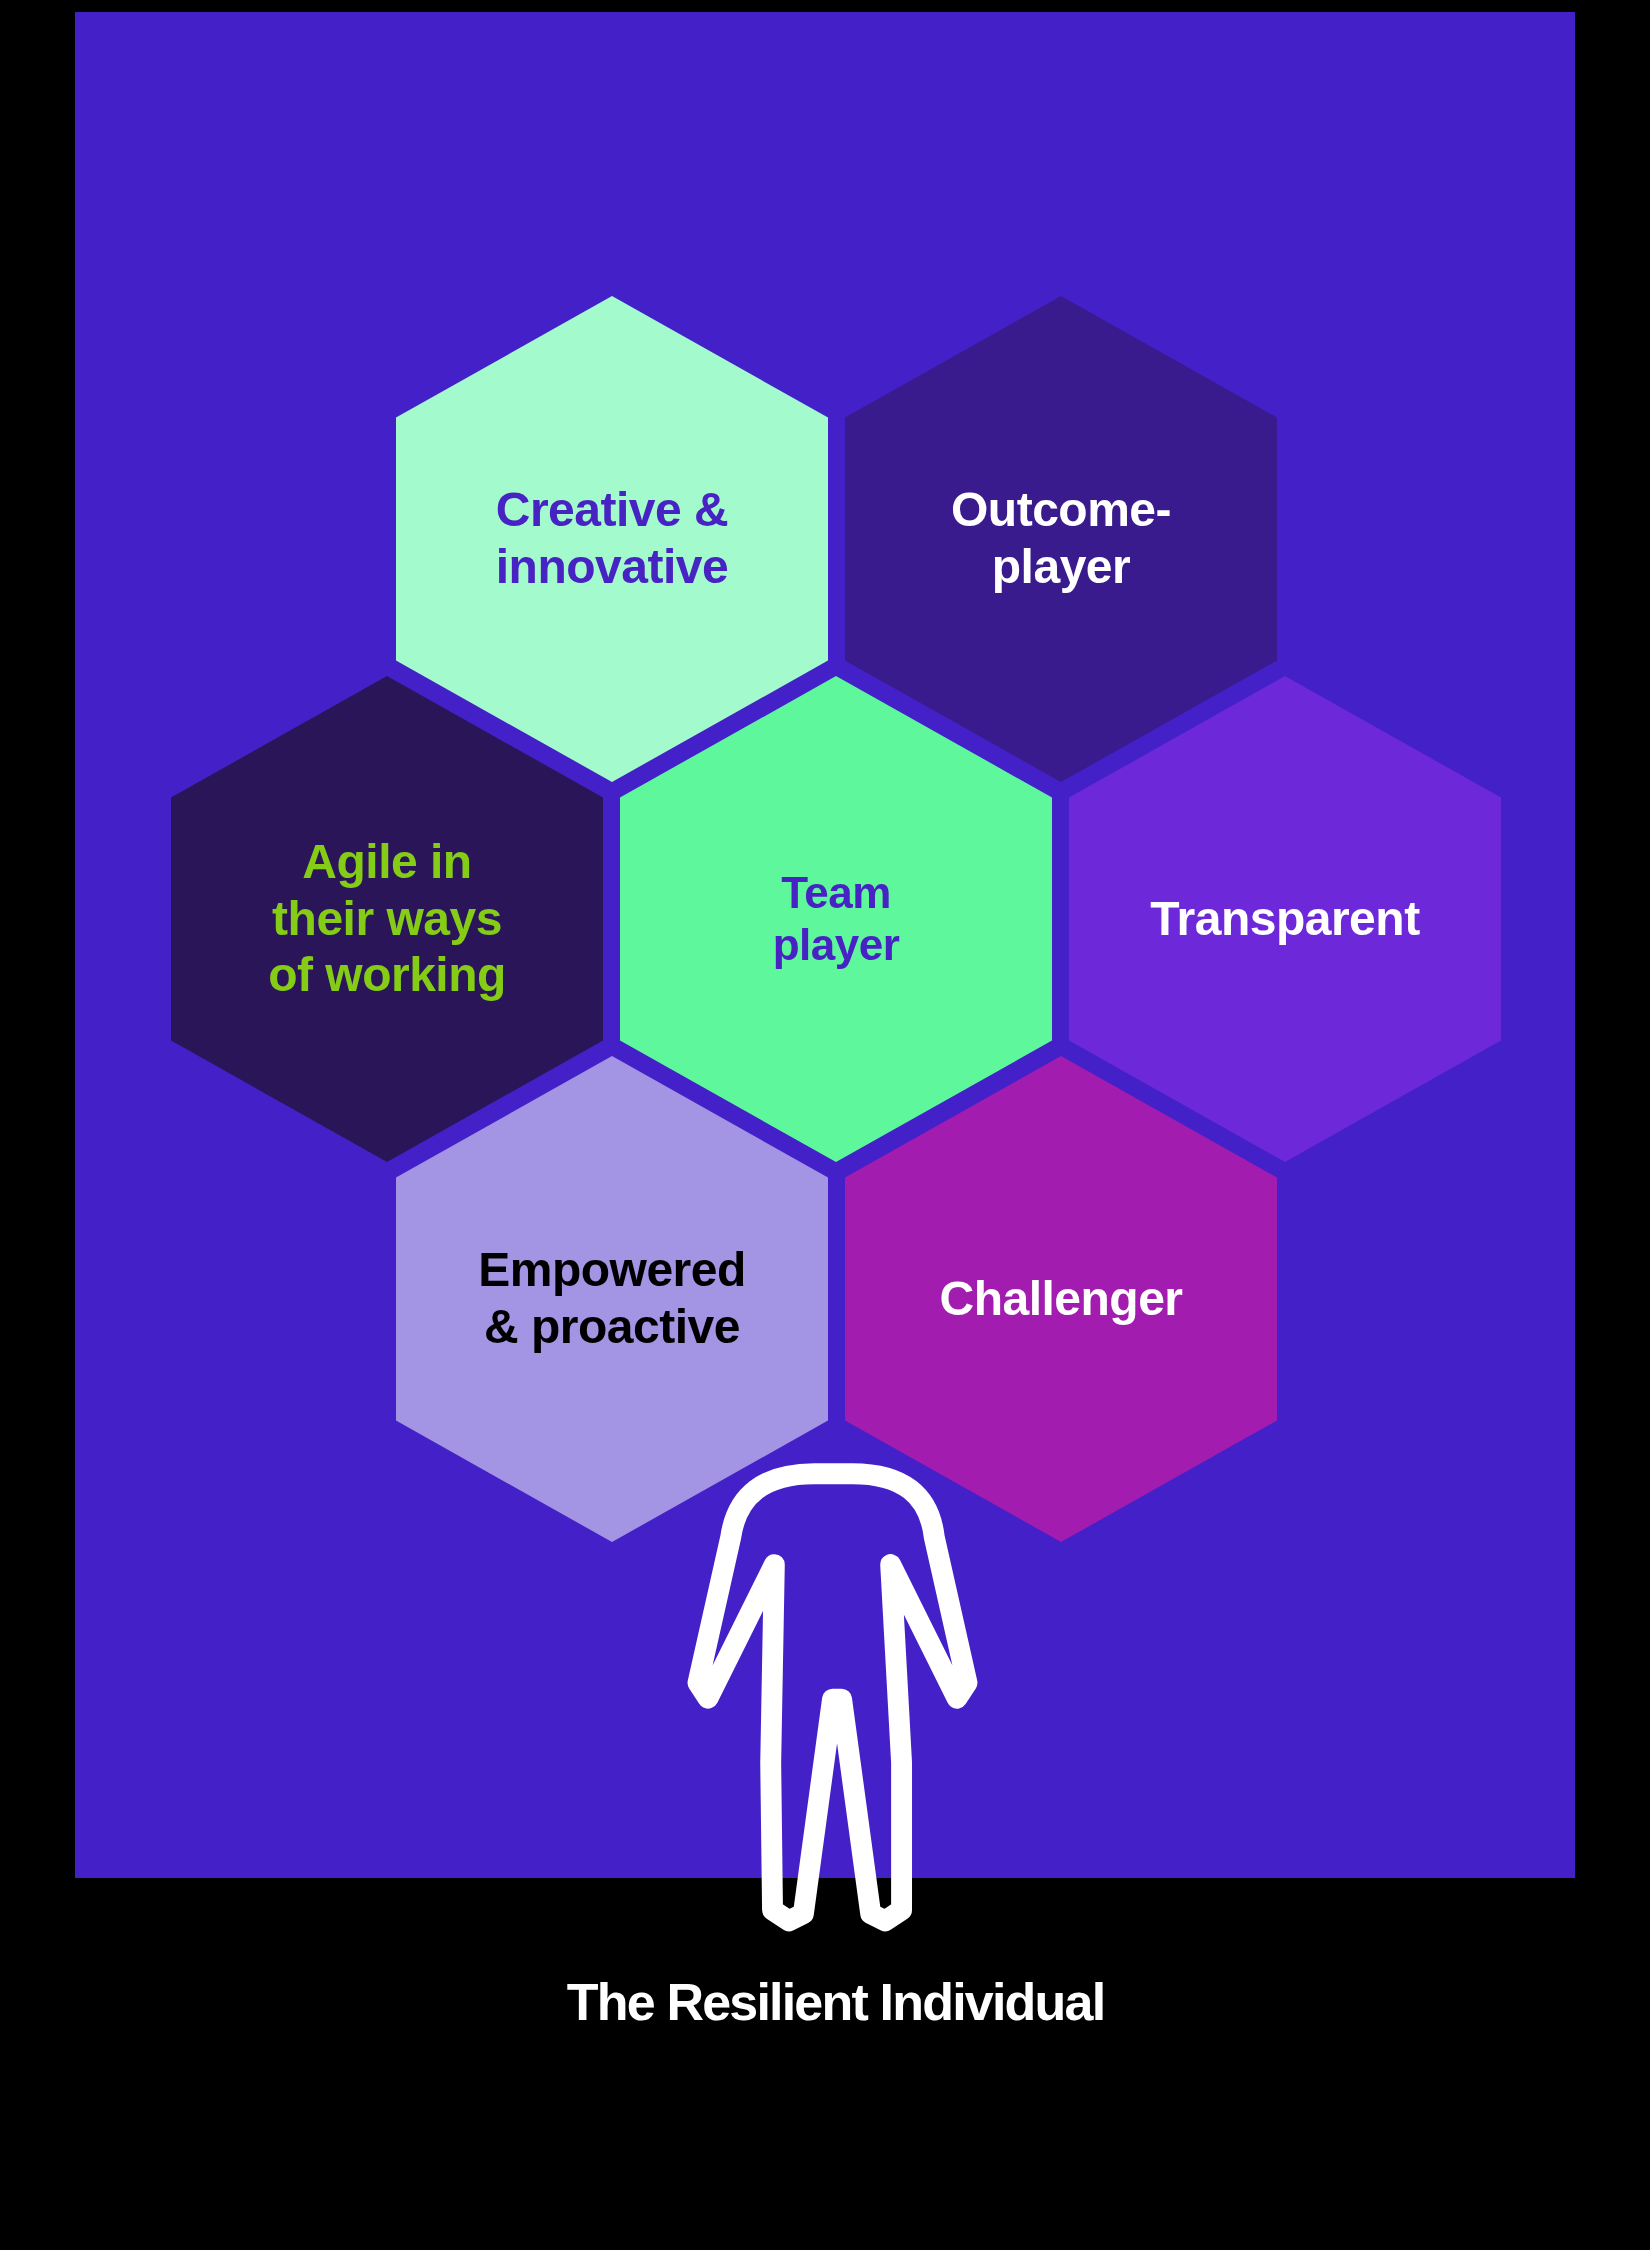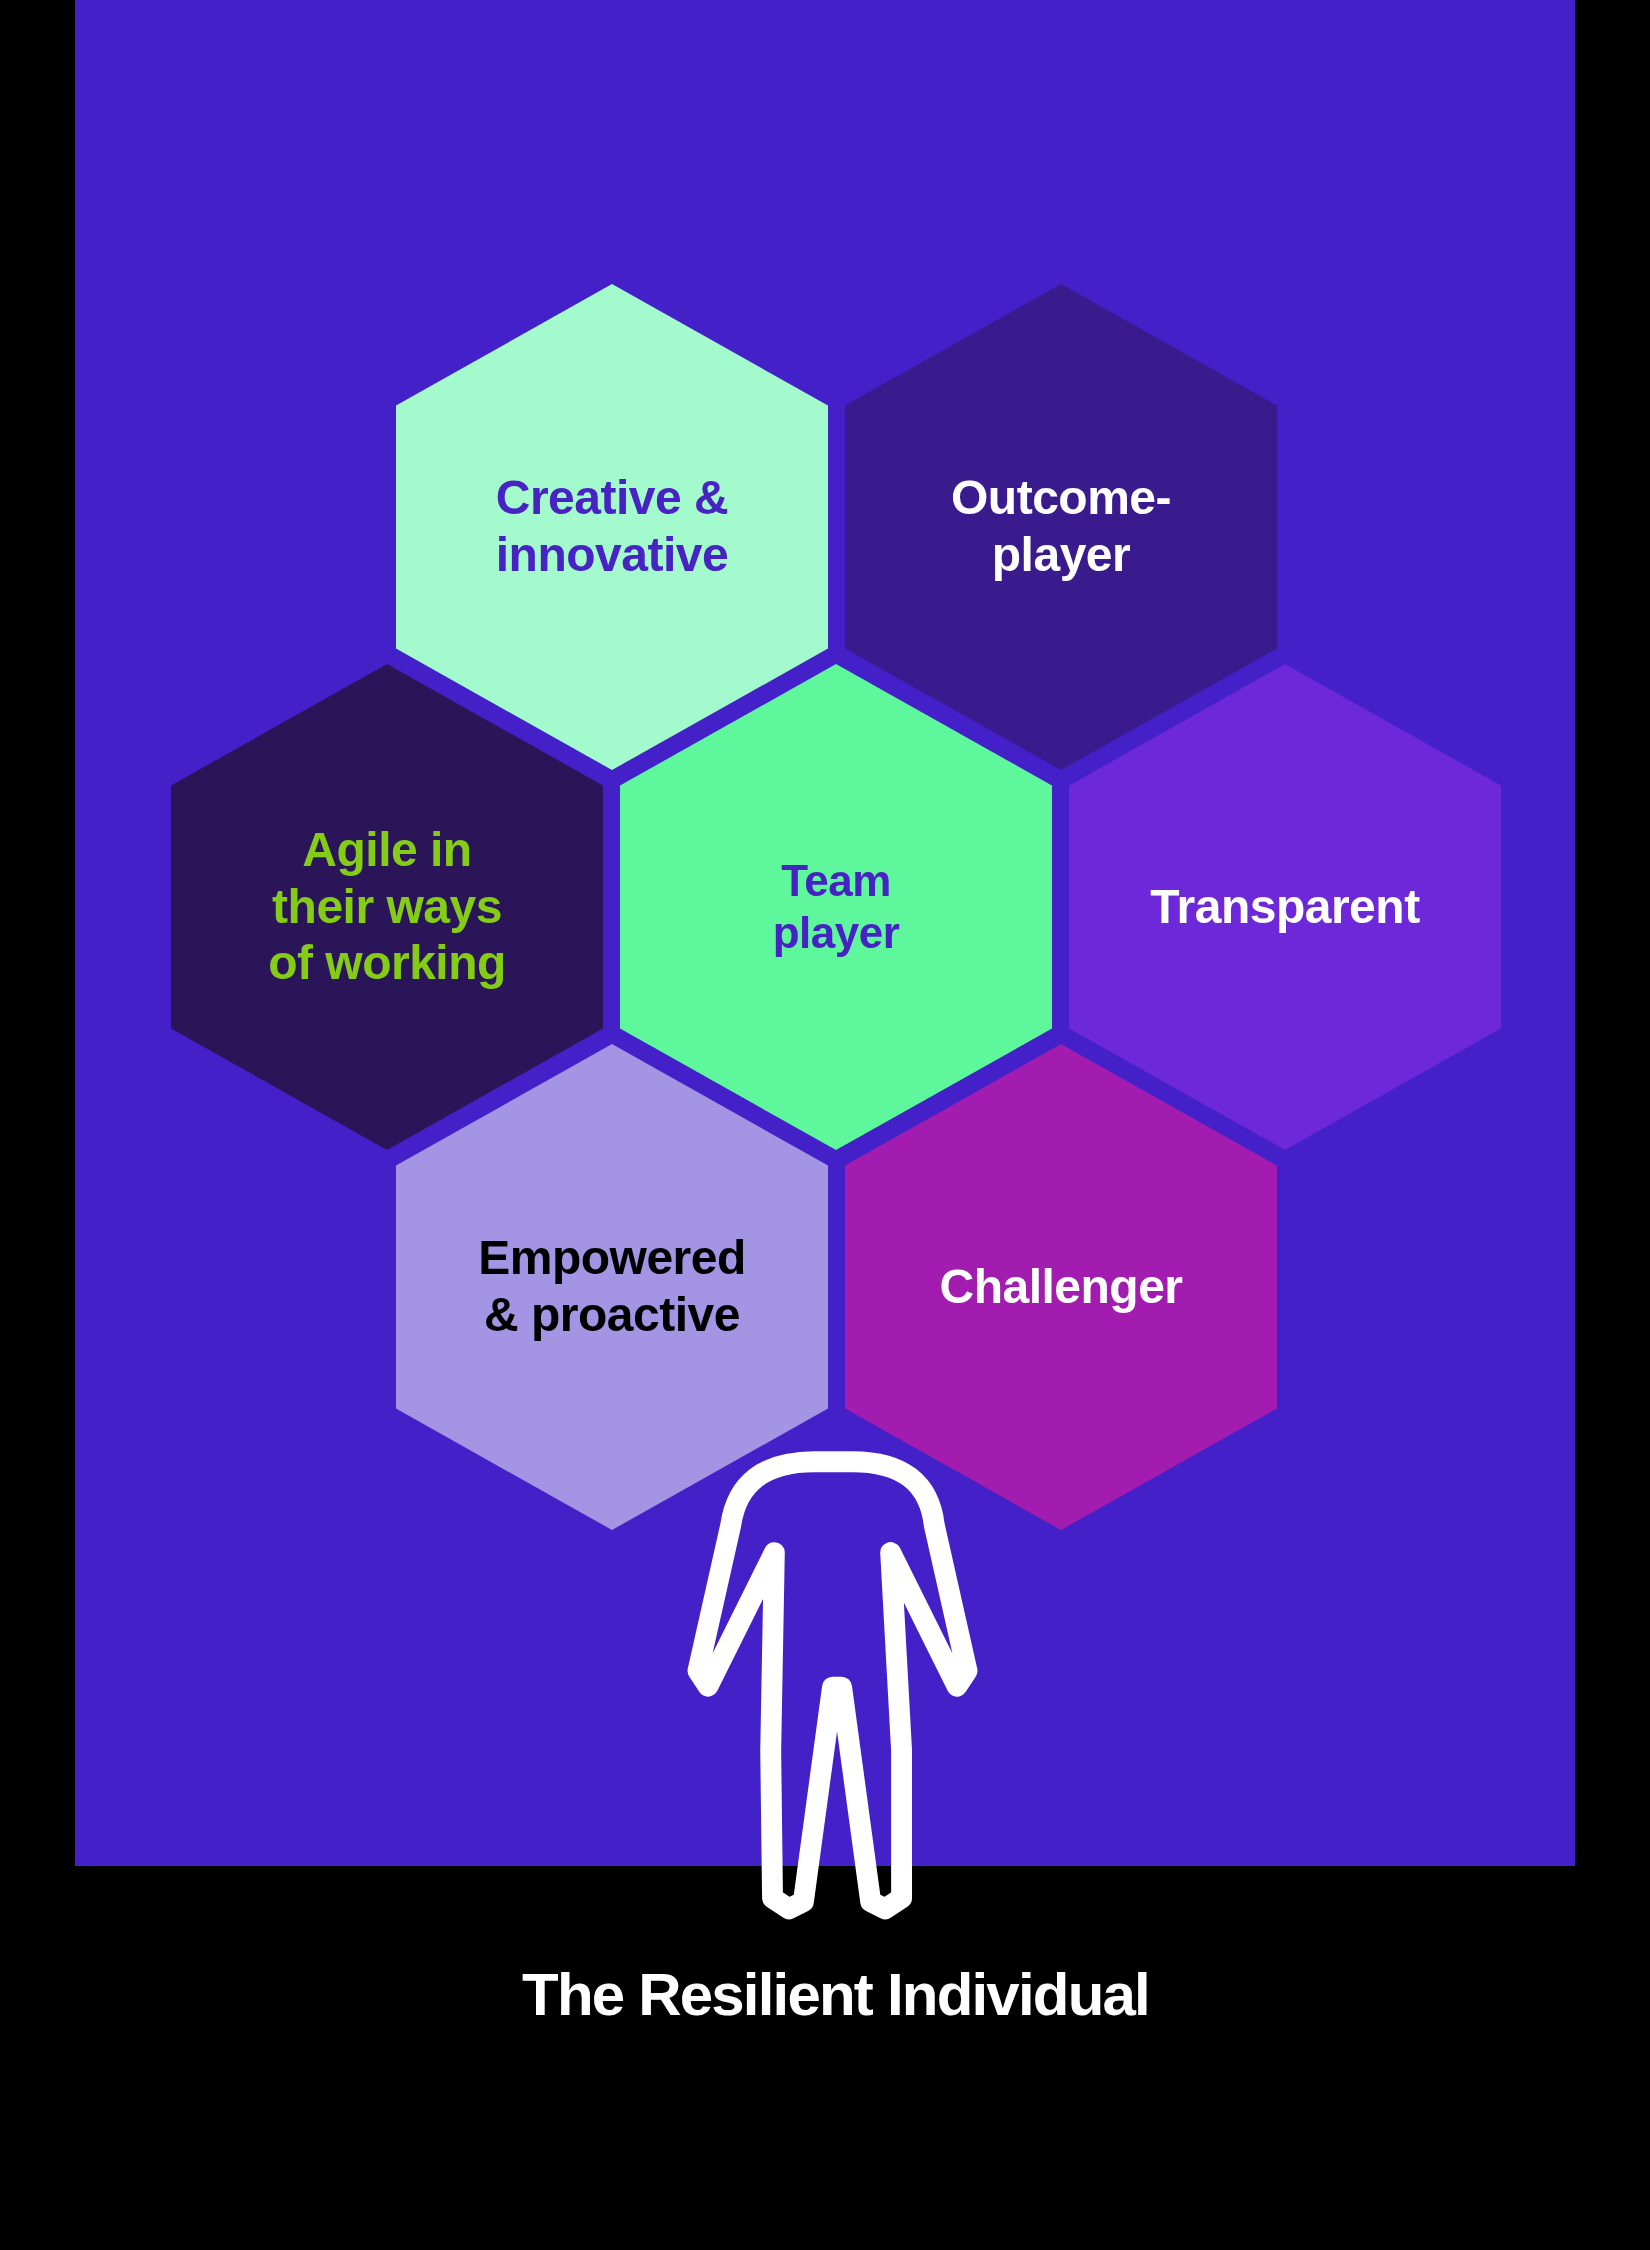--- a/index.html
+++ b/index.html
@@ -4,21 +4,21 @@
 <style>
   html,body{margin:0;padding:0;}
   body{
     width:1650px;height:2250px;position:relative;overflow:hidden;
     background:#000;
     font-family:"Liberation Sans","DejaVu Sans",sans-serif;
   }
   .letterbox{position:absolute;top:0;height:2250px;width:75px;background:#000;}
   .letterbox.left{left:0;}
   .letterbox.right{right:0;}
-  .canvas{position:absolute;left:75px;top:0;width:1501px;height:1866px;background:#4420C9;}
+  .canvas{position:absolute;left:75px;top:12px;width:1501px;height:1866px;background:#4420C9;}
 
   .hex{
     position:absolute;width:432px;height:486px;
     clip-path:polygon(50% 0%,100% 25%,100% 75%,50% 100%,0% 75%,0% 25%);
     display:flex;align-items:center;justify-content:center;text-align:center;
   }
   .hex-label{
     font-weight:800;
     font-size:48px;
     line-height:1.18;
@@ -31,21 +31,21 @@
   .hex-team       {left:545px; top:664px;}
   .hex-transparent{left:994px;top:664px;}
   .hex-empowered  {left:321px; top:1044px;}
   .hex-challenger {left:770px; top:1044px;}
   .hex-team .hex-label{font-size:44px;text-align:center;}
 
   .figure{position:absolute;left:603px;top:1447px;width:309px;height:482px;}
 
   .title{
     position:absolute;left:96px;top:1962px;width:1329px;
-    text-align:center;font-weight:800;font-size:60px;
+    text-align:center;font-weight:800;font-size:52px;
     letter-spacing:-1.8px;line-height:1.1;
   }
 </style>
 </head>
 <body>
 
 <div class="letterbox left" style="background-color: rgb(0, 0, 0);"></div>
 
 <div class="canvas" style="background-color: rgb(68, 32, 201);">
 

